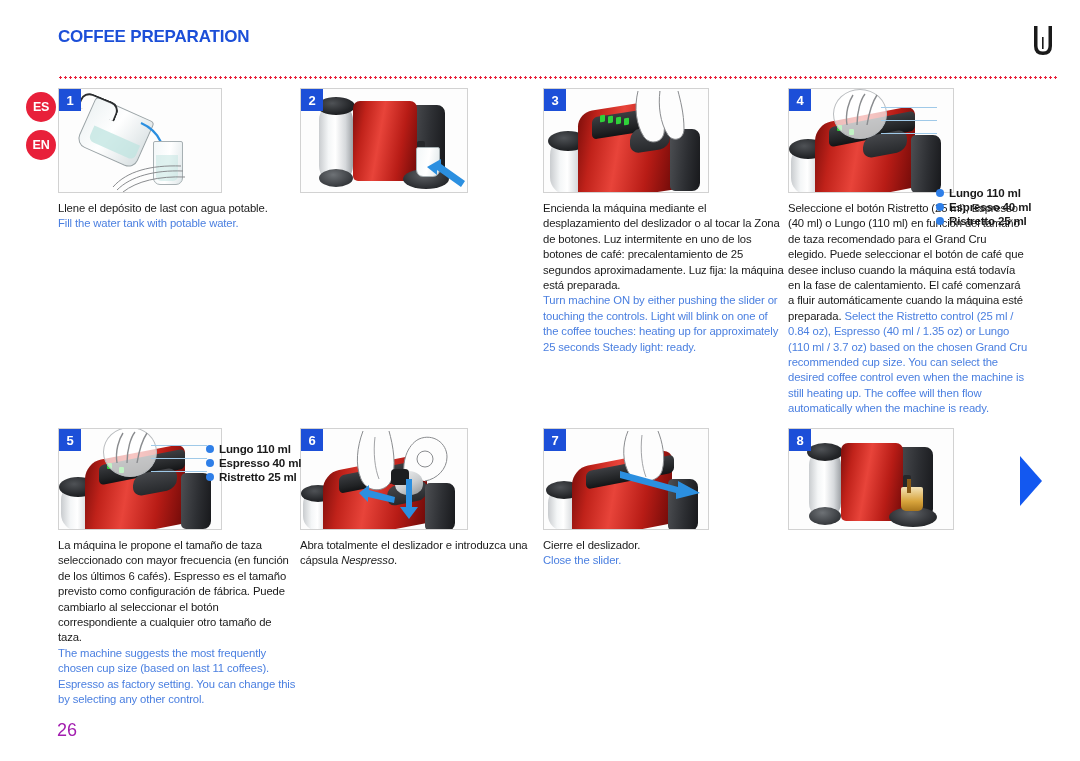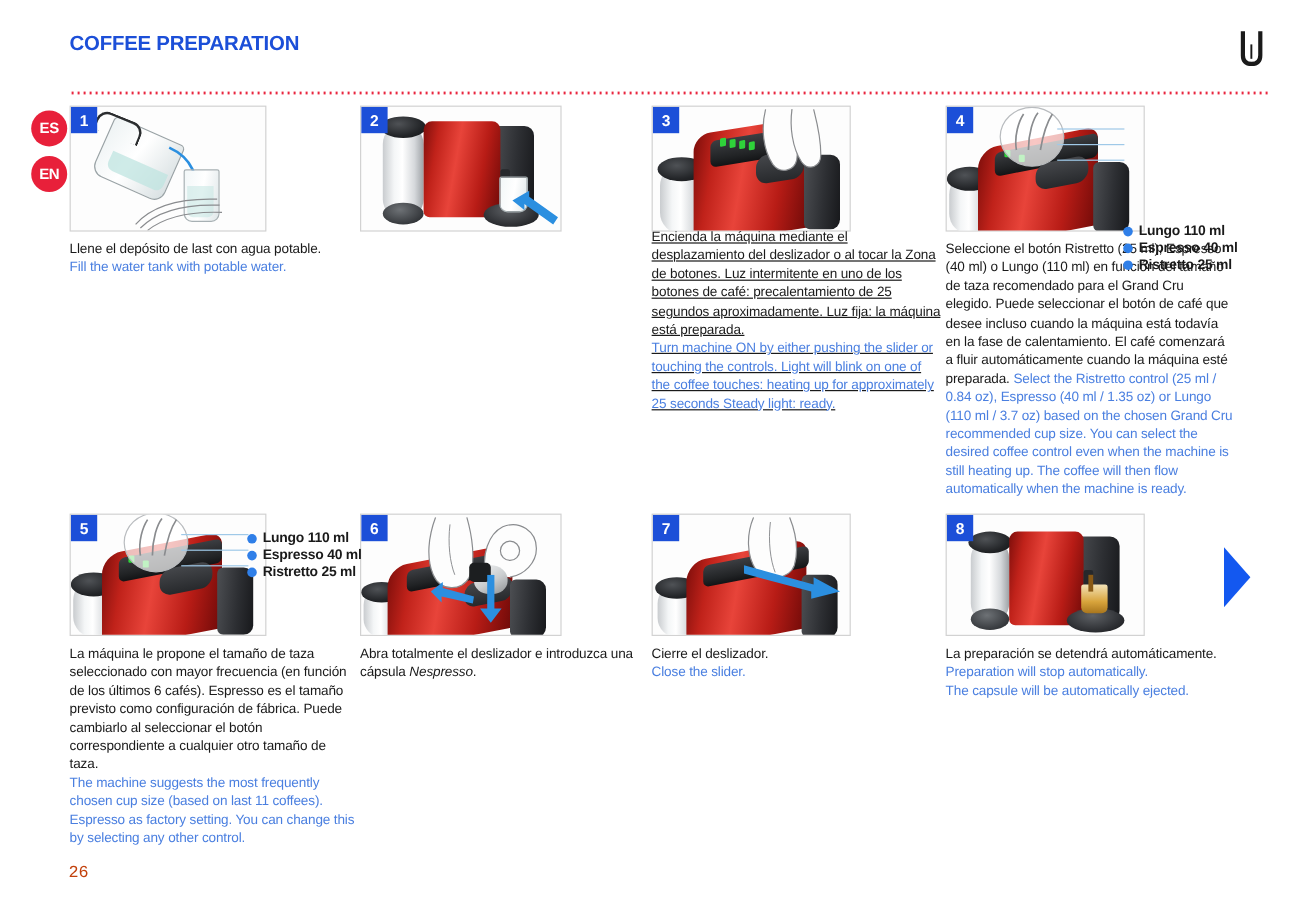--- a/index.html
+++ b/index.html
@@ -142,23 +142,22 @@
     font-weight: bold;
     color: #1a1a1a;
     letter-spacing: -0.2px;
   }
 
   
   .page-number {
     position: absolute;
     left: 57px;
     top: 720px;
-    font-size: 14px;
-    color: #c2410c;
-    font-family: Liberation Mono, monospace;
+    font-size: 18px;
+    color: #a21caf;
   }
 
   
   .next-arrow {
     position: absolute;
     left: 1020px;
     top: 456px;
     width: 0;
     height: 0;
     border-top: 25px solid transparent;
@@ -334,21 +333,21 @@
     <div class="led-green" style="left:56px; top:26px; width:5px; height:7px; transform:skewY(-9deg);"></div>
     <div class="led-green" style="left:64px; top:27px; width:5px; height:7px; transform:skewY(-9deg);"></div>
     <div class="led-green" style="left:72px; top:28px; width:5px; height:7px; transform:skewY(-9deg);"></div>
     <div class="led-green" style="left:80px; top:29px; width:5px; height:7px; transform:skewY(-9deg);"></div>
 
     <svg style="position:absolute; left:84px; top:2px;" width="62" height="58" viewBox="0 0 62 58">
       <path d="M10 0 C 6 16, 8 34, 16 46 C 22 54, 34 52, 36 42 C 38 26, 34 10, 32 0" fill="#fdfdfd" stroke="#8a8c8f" stroke-width="1"></path>
       <path d="M32 0 C 30 14, 32 32, 40 44 C 46 52, 56 48, 56 38 C 56 22, 52 8, 50 0" fill="#fdfdfd" stroke="#8a8c8f" stroke-width="1"></path>
     </svg>
   </div>
-  <div class="caption" style="left:0px; top:103px; width:242px;text-decoration:underline;">
+  <div class="caption" style="left:0px; top:113px; width:242px;">
     <div class="cap-es">Encienda la máquina mediante el desplazamiento del deslizador o al tocar la Zona de botones. Luz intermitente en uno de los botones de café: precalentamiento de 25 segundos aproximadamente. Luz fija: la máquina está preparada.</div>
     <div class="cap-en">Turn machine ON by either pushing the slider or touching the controls. Light will blink on one of the coffee touches: heating up for approximately 25 seconds Steady light: ready.</div>
   </div>
 </div>
 
 <div class="panel" style="left:788px; top:88px;">
   <div class="figure" style="width:166px; height:105px;">
     <div class="step-badge">4</div>
     <div class="machine-tank" style="left:2px; top:56px; width:34px; height:50px;"></div>
     <div class="tank-cap" style="left:0px; top:50px; width:38px; height:20px;"></div>
@@ -491,22 +490,17 @@
     <div class="machine-tank" style="left:20px; top:20px; width:32px; height:70px;"></div>
     <div class="tank-cap" style="left:18px; top:14px; width:36px; height:18px;"></div>
     <div class="tank-base" style="left:20px; top:78px; width:32px; height:18px;"></div>
     <div class="machine-back" style="left:108px; top:18px; width:36px; height:70px;"></div>
     <div class="machine-body" style="left:52px; top:14px; width:62px; height:78px;"></div>
     <div class="outlet" style="left:114px; top:46px; width:8px; height:16px;"></div>
     <div class="drip-base" style="left:100px; top:78px; width:48px; height:20px;"></div>
     <div class="cup-coffee" style="left:112px; top:58px; width:22px; height:24px;"></div>
     <div style="position:absolute; left:118px; top:50px; width:4px; height:14px; background:#8a5a15;"></div>
   </div>
-  <div class="caption" style="left:0px; top:110px; width:240px;">
-    <div class="cap-es">La preparación se detendrá automáticamente.</div>
-    <div class="cap-en">Preparation will stop automatically.</div>
-    <div class="cap-en">The capsule will be automatically ejected.</div>
-  </div>
 </div>
 
 <div class="next-arrow"></div>
 
 <div class="page-number">26</div>
 
 </body></html>

